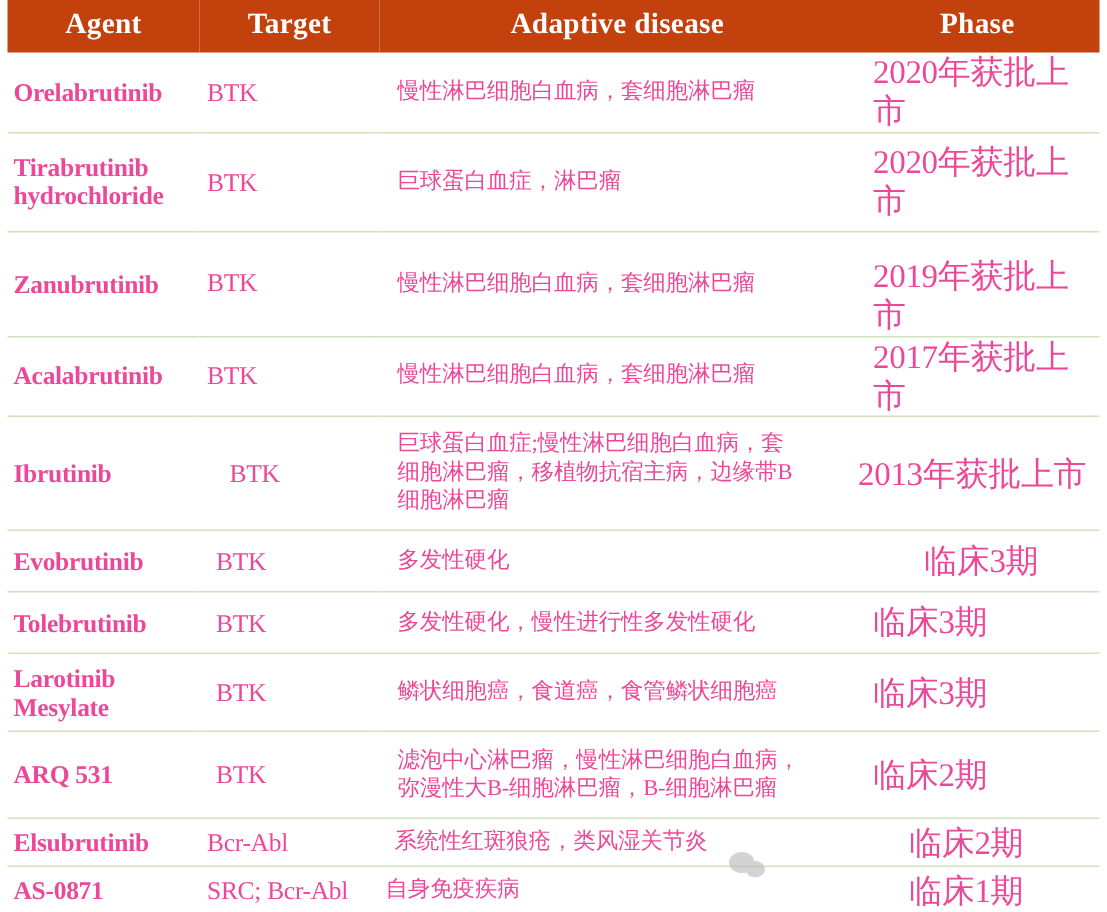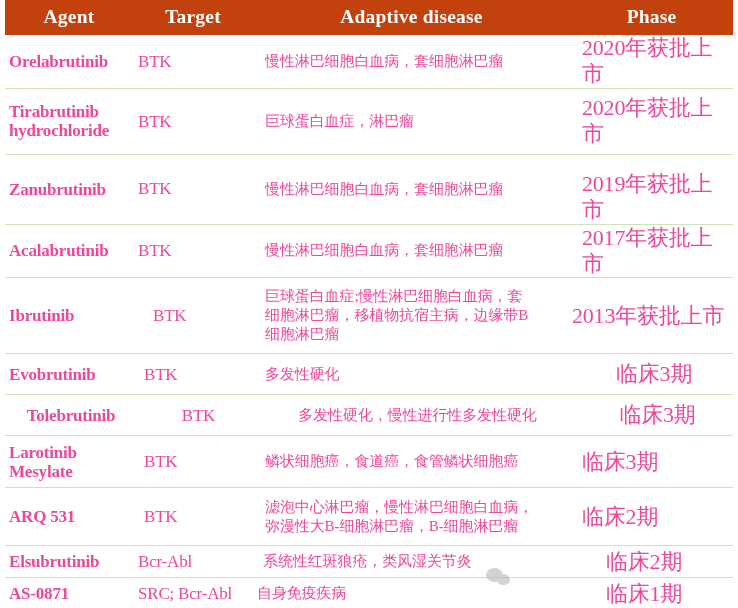--- a/index.html
+++ b/index.html
@@ -240,21 +240,21 @@
             <span class="in-target pad-t-7">BTK</span>
           </td>
         <td class="disease">
             <span class="in-dis pad-d-8">多发性硬化</span>
           </td>
         <td class="phase">
             <span class="in-phase pad-p-44">临床3期</span>
           </td>
       </tr>
 
-      <tr style="height:41px;text-align:center;">
+      <tr style="height:41px;">
         <td class="agent">
             <span class="in-agent">Tolebrutinib</span>
           </td>
         <td class="target">
             <span class="in-target pad-t-7">BTK</span>
           </td>
         <td class="disease">
             <span class="in-dis pad-d-8">多发性硬化，慢性进行性多发性硬化</span>
           </td>
         <td class="phase">

